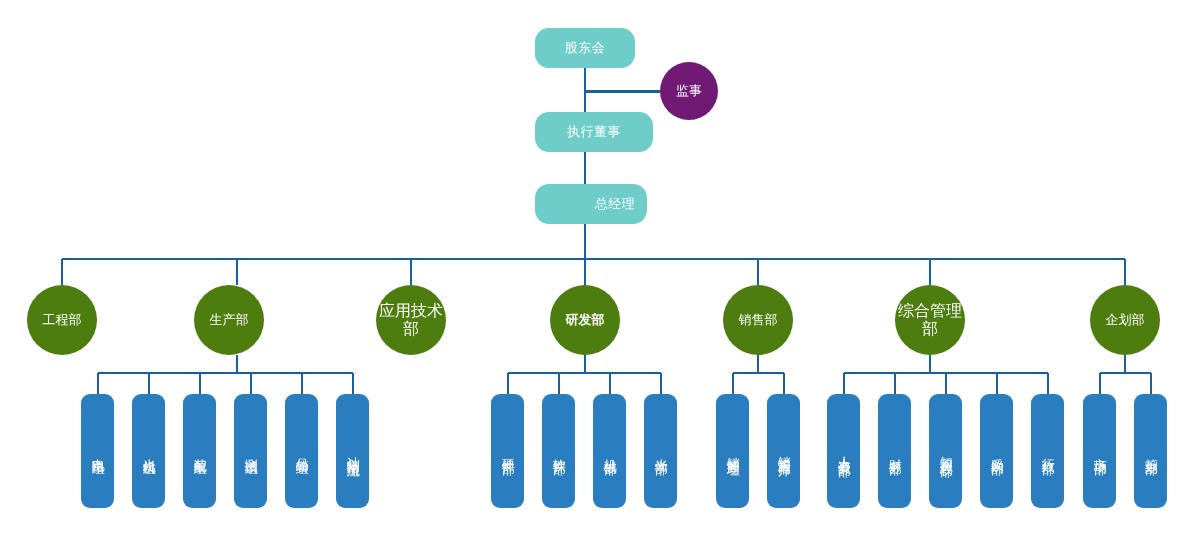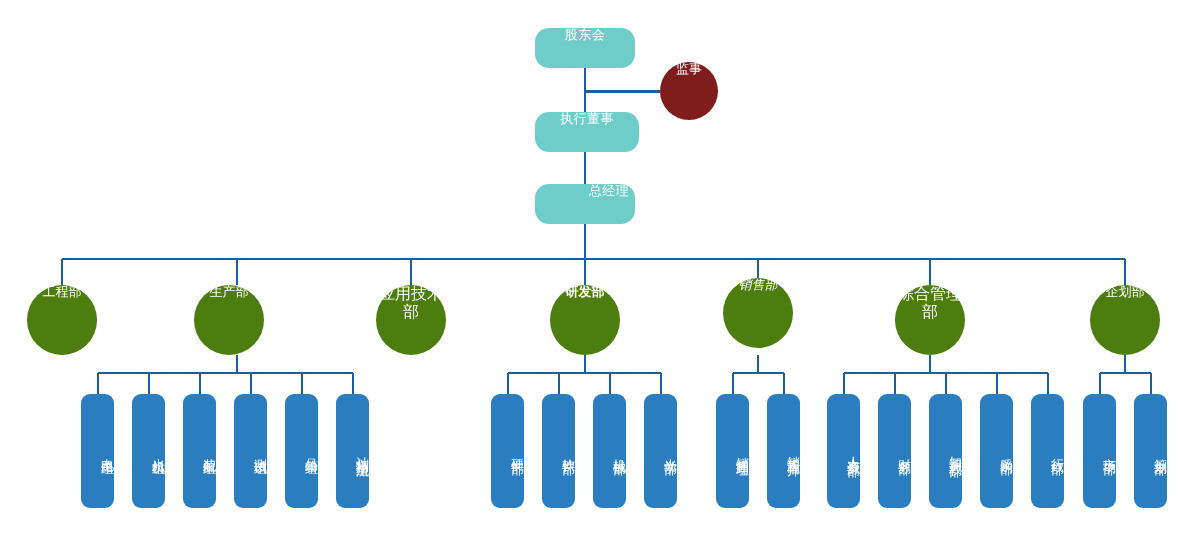--- a/index.html
+++ b/index.html
@@ -23,35 +23,36 @@
     left: 0;
     top: 0;
     width: 1200px;
     height: 540px;
     pointer-events: none;
   }
   .node {
     position: absolute;
     box-sizing: border-box;
     display: flex;
+    align-items: center;
     justify-content: center;
     color: #ffffff;
     text-align: center;
     line-height: 1.12;
   }
   
   .node-exec {
     background: #6ecdc8;
     border-radius: 14px;
     font-size: 13px;
     letter-spacing: 0.5px;
   }
   
   .node-supervisor {
-    background: #7f1d1d;
+    background: #701a75;
     border-radius: 50%;
     font-size: 13px;
   }
   
   .node-dept {
     background: #4d7c0f;
     border-radius: 50%;
     font-size: 13px;
     padding: 0 2px;
   }
@@ -116,42 +117,42 @@
       <line x1="1047.5" y1="373" x2="1047.5" y2="394" stroke="#1c5fa0" stroke-width="2" shape-rendering="crispEdges"></line>
       <line x1="1125" y1="355" x2="1125" y2="373" stroke="#1c5fa0" stroke-width="2" shape-rendering="crispEdges"></line>
       <line x1="1099.5" y1="373" x2="1150.5" y2="373" stroke="#1c5fa0" stroke-width="2" shape-rendering="crispEdges"></line>
       <line x1="1099.5" y1="373" x2="1099.5" y2="394" stroke="#1c5fa0" stroke-width="2" shape-rendering="crispEdges"></line>
       <line x1="1150.5" y1="373" x2="1150.5" y2="394" stroke="#1c5fa0" stroke-width="2" shape-rendering="crispEdges"></line>
     </svg>
   <div id="node-layer">
       <div class="node node-exec" style="left: 535px; top: 28px; width: 100px; height: 40px;">
         <span>股东会</span>
       </div>
-      <div class="node node-exec" style="left: 535px; top: 112px; width: 104px; height: 40px;">
+      <div class="node node-exec" style="left: 535px; top: 112px; width: 118px; height: 40px;">
         <span>执行董事</span>
       </div>
-      <div class="node node-exec" style="left: 535px; top: 184px; width: 100px; height: 40px; padding-left: 48px;">
+      <div class="node node-exec" style="left: 535px; top: 184px; width: 112px; height: 40px; padding-left: 48px;">
         <span>总经理</span>
       </div>
       <div class="node node-supervisor" style="left: 660px; top: 62px; width: 58px; height: 58px;">
         <span>监事</span>
       </div>
       <div class="node node-dept" style="left: 27px; top: 285px; width: 70px; height: 70px;">
         <span>工程部</span>
       </div>
       <div class="node node-dept" style="left: 194px; top: 285px; width: 70px; height: 70px;">
         <span>生产部</span>
       </div>
       <div class="node node-dept small-text" style="left: 376px; top: 285px; width: 70px; height: 70px;">
         <span>应用技术部</span>
       </div>
       <div class="node node-dept" style="left: 550px; top: 285px; width: 70px; height: 70px; font-weight: bold;">
         <span>研发部</span>
       </div>
-      <div class="node node-dept" style="left: 723px; top: 278px; width: 70px; height: 70px; font-style: italic;">
+      <div class="node node-dept" style="left: 723px; top: 285px; width: 70px; height: 70px;">
         <span>销售部</span>
       </div>
       <div class="node node-dept small-text" style="left: 895px; top: 285px; width: 70px; height: 70px;">
         <span>综合管理部</span>
       </div>
       <div class="node node-dept" style="left: 1090px; top: 285px; width: 70px; height: 70px;">
         <span>企划部</span>
       </div>
       <div class="node node-leaf" style="left: 81px; top: 394px; width: 33px; height: 114px;">
         <span>电路组</span>

